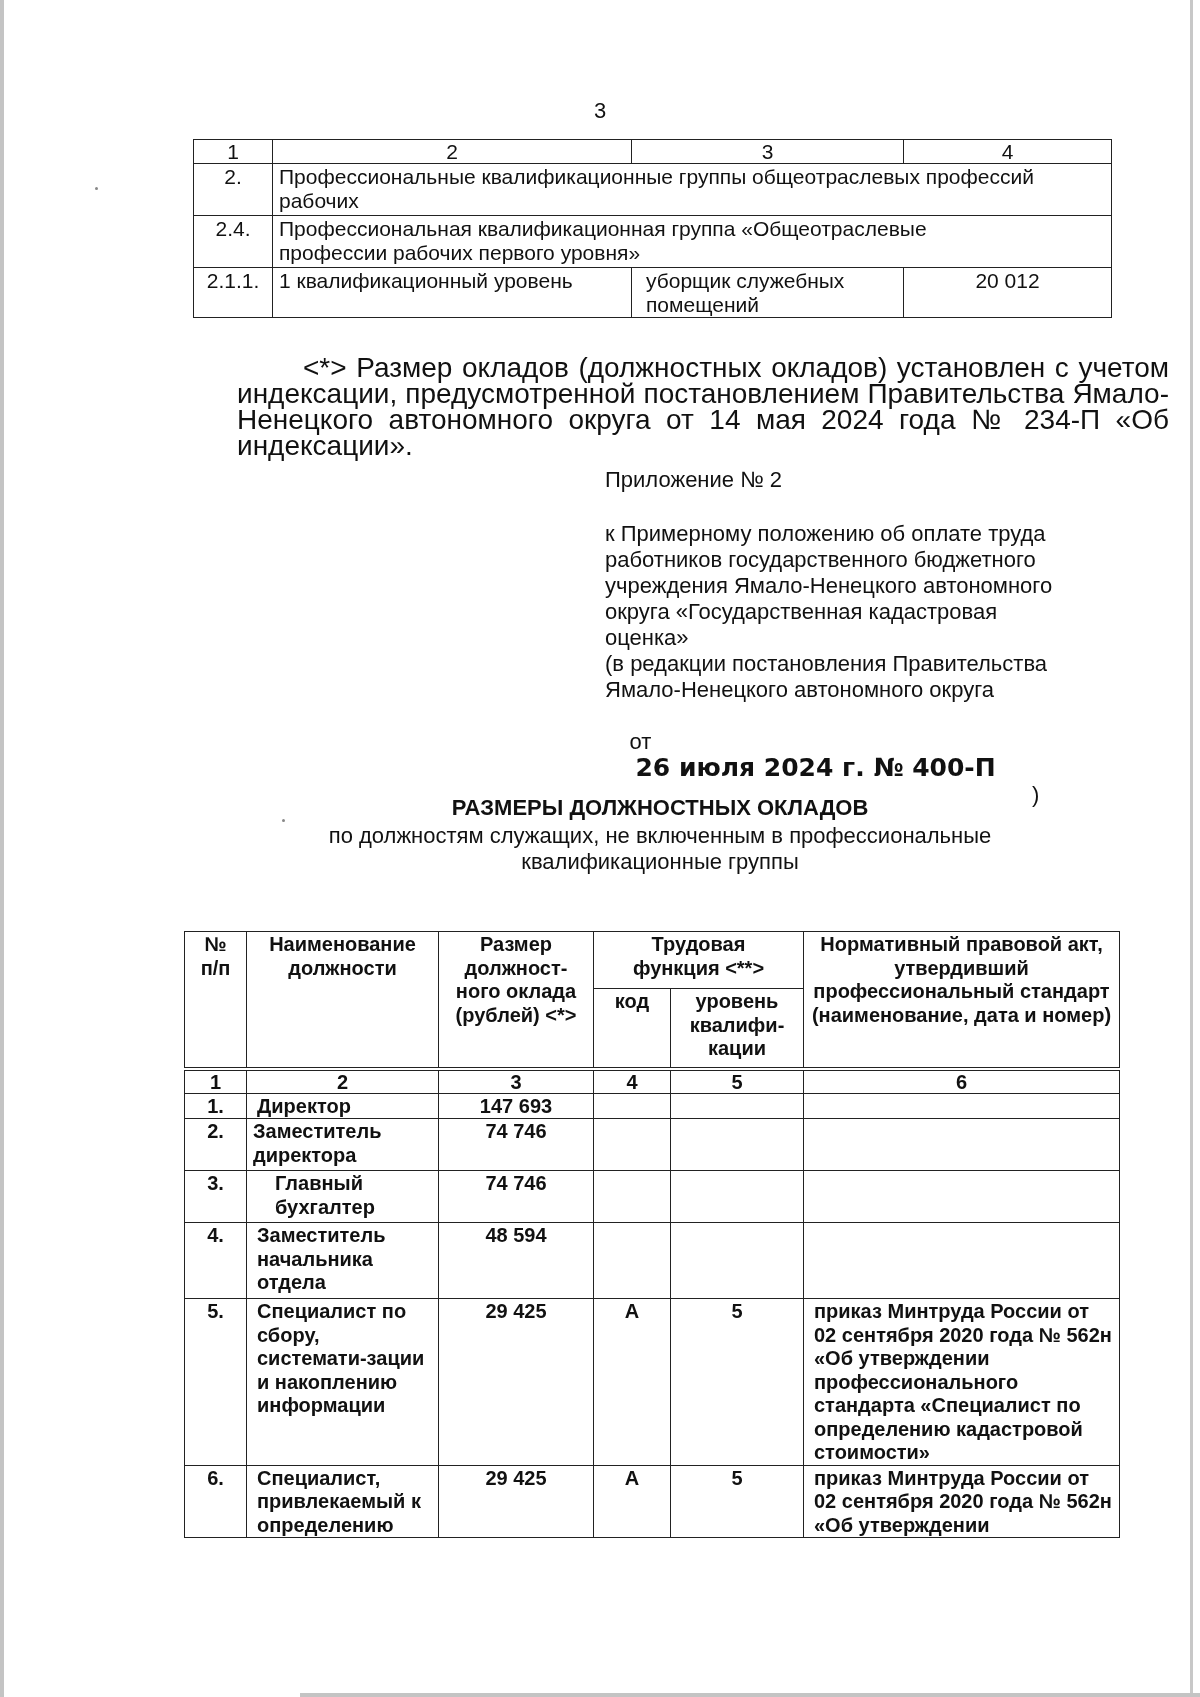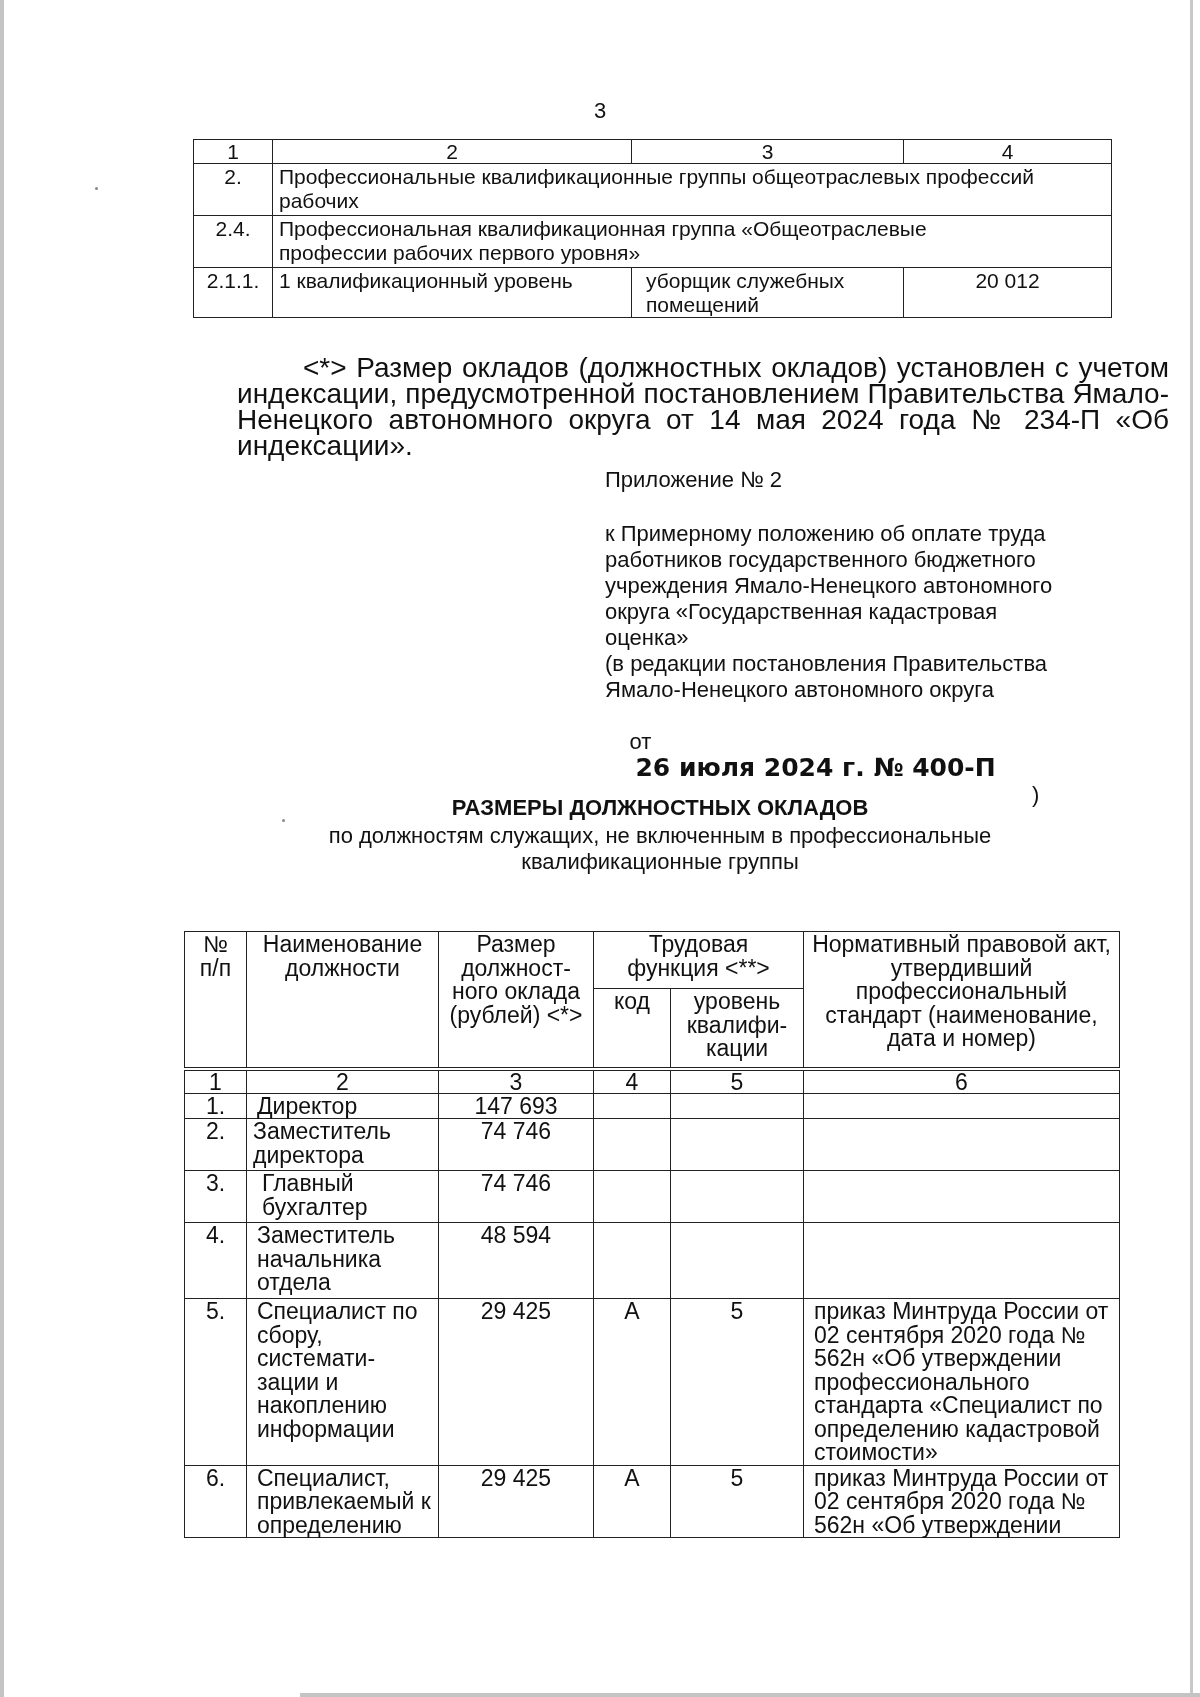--- a/index.html
+++ b/index.html
@@ -31,21 +31,21 @@
     .appendix { position: absolute; left: 605px; width: 520px; font-size: 22px; line-height: 26px; }
     .appendix-title { top: 467px; }
     .appendix-body { top: 521px; }
     .appendix-date { font-weight: bold; font-family: "DejaVu Sans", sans-serif; font-size: 25px; }
     .date-line { position: relative; white-space: pre; }
 
     .main-title { position: absolute; left: 0; width: 1320px; top: 795px; text-align: center; font-weight: bold; font-size: 22px; }
     .subtitle { position: absolute; left: 190px; width: 940px; top: 823px; text-align: center; font-size: 22px; line-height: 26px; }
 
     #t2 { left: 184px; top: 931px; width: 935px; }
-    #t2 td { font-size: 23px; line-height: 23.5px; }
+    #t2 td { font-size: 20px; line-height: 23.5px; font-weight: bold; }
     #t2 td.c { text-align: center; }
     #t2 tr.numrow td { border-top: 4px double #222; line-height: 21px; }
   </style>
 </head>
 <body>
 
 <div class="edge-left"></div>
 <div class="edge-right"></div>
 <div class="edge-bottom"></div>
 <div class="speck" style="left:95px; top:187px;"></div>
@@ -148,21 +148,21 @@
   <tr style="height:52px">
     <td class="c">2.</td>
     <td style="padding-left:6px">Заместитель директора</td>
     <td class="c">74 746</td>
     <td class="c"></td>
     <td class="c"></td>
     <td></td>
   </tr>
   <tr style="height:52px">
     <td class="c">3.</td>
-    <td style="padding-left:15px; padding-right:60px">Главный бухгалтер</td>
+    <td style="padding-left:28px; padding-right:60px">Главный бухгалтер</td>
     <td class="c">74 746</td>
     <td class="c"></td>
     <td class="c"></td>
     <td></td>
   </tr>
   <tr style="height:76px">
     <td class="c">4.</td>
     <td style="padding-left:10px; padding-right:40px">Заместитель начальника отдела</td>
     <td class="c">48 594</td>
     <td class="c"></td>

